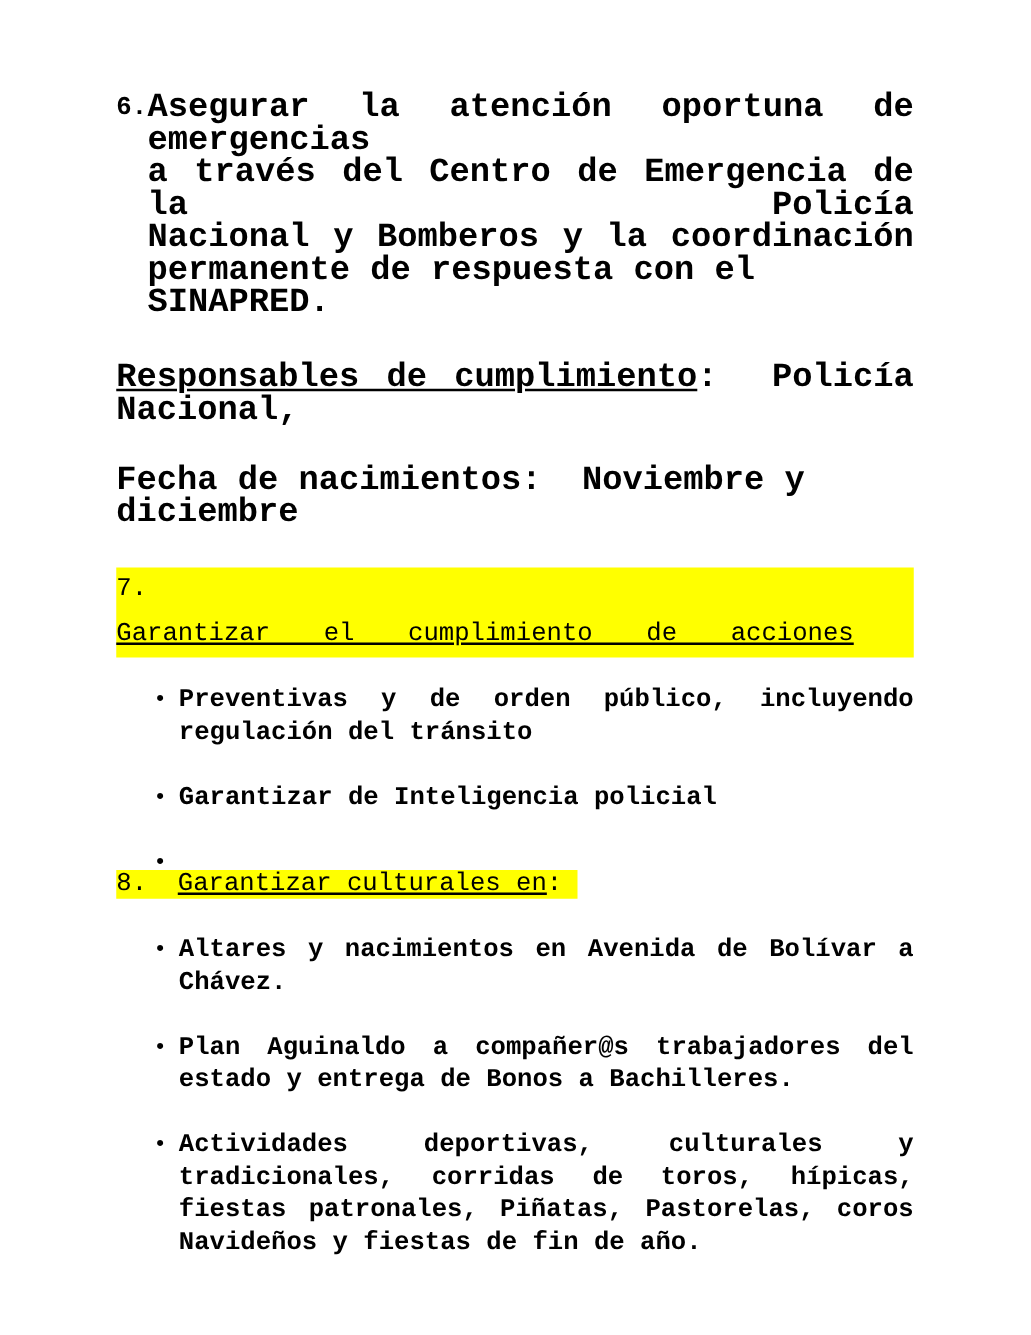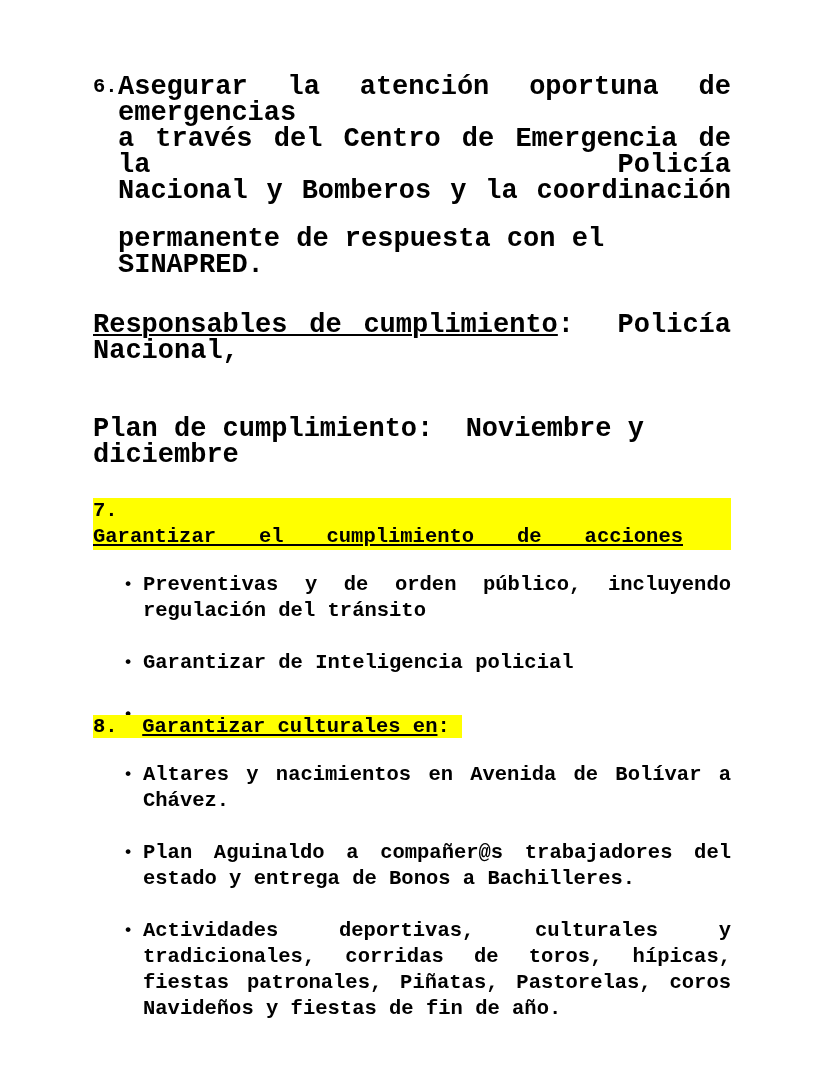--- a/index.html
+++ b/index.html
@@ -63,21 +63,20 @@
   
   .ln {
     display: block;
     text-align: justify;
     text-align-last: justify;
     white-space: pre-wrap;
   }
   .ln.free {
     text-align: left;
     text-align-last: left;
-    margin-top: 22px;
   }
 
   .plain-para {
     margin-bottom: 18px;
   }
 
   
   .u {
     text-decoration: underline;
     text-decoration-thickness: 2px;
@@ -91,22 +90,22 @@
 
   
   .headnum {
     position: relative;
     margin-bottom: 0px;
   }
 
   .head-row {
     display: block;
     font-size: 20.5px;
-    line-height: 26px;
-    font-weight: 700;
+    line-height: 36px;
+    font-weight: 400;
   }
 
   
   .bullets {
     margin: 0;
     padding: 0;
     list-style: none;
   }
   .bullets li {
     position: relative;
@@ -147,21 +146,21 @@
 
     <div class="sp-a"></div>
 
     <div class="para plain-para">
       <span class="ln"><span class="u">Responsables de cumplimiento</span><span>:</span><span>  Policía Nacional,</span></span>
     </div>
 
     <div class="sp-8"></div>
 
     <div class="para plain-para">
-      <span class="ln free"><span>Plan de cumplimiento:</span><span>  Noviembre y diciembre</span></span>
+      <span class="ln free"><span>Fecha de nacimientos:</span><span>  Noviembre y diciembre</span></span>
     </div>
 
     <div class="sp-8"></div>
 
     <div class="headnum">
       <div class="head-row">
         <span class="hl" style="display:inline-block; width:638px;">
           <span>7.</span><span>&nbsp;&nbsp;</span><span class="u" style="display:inline-block; width:590px; text-align:justify; text-align-last:justify;">Garantizar el cumplimiento de acciones</span>
         </span>
       </div>

